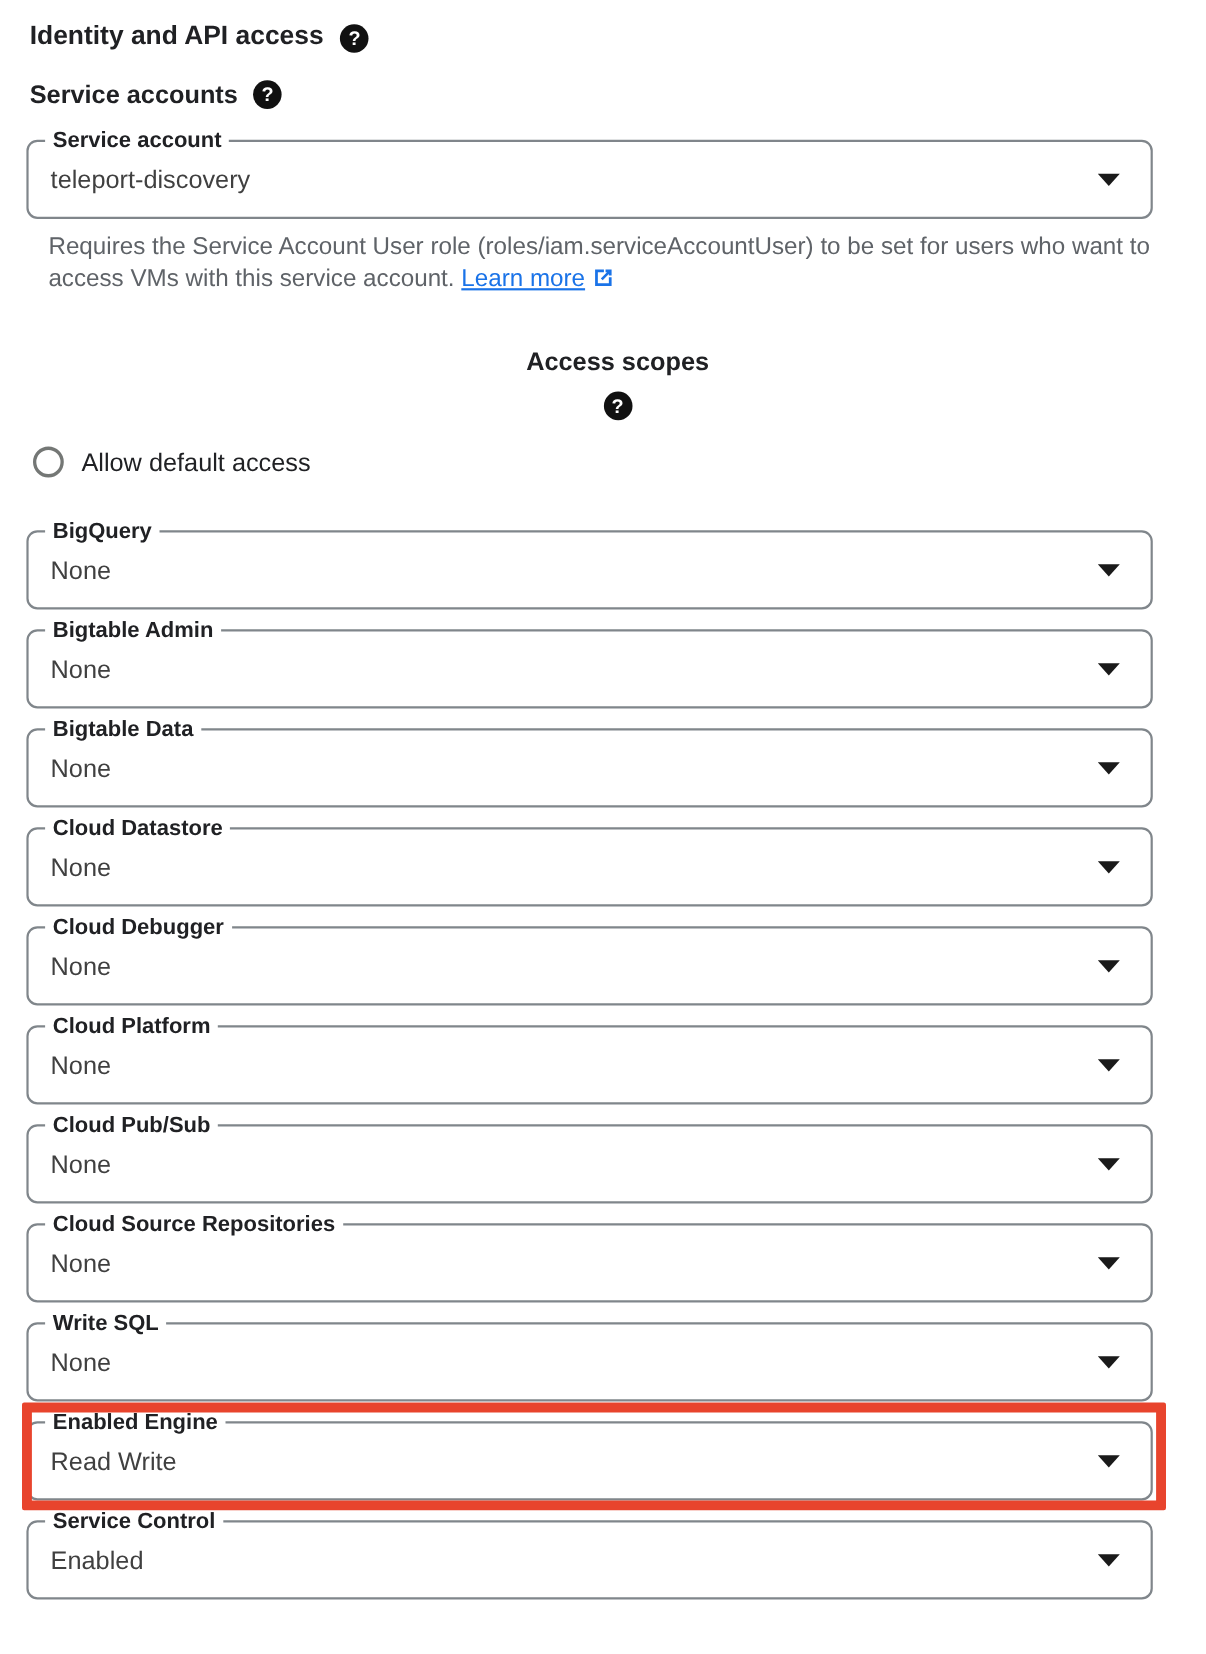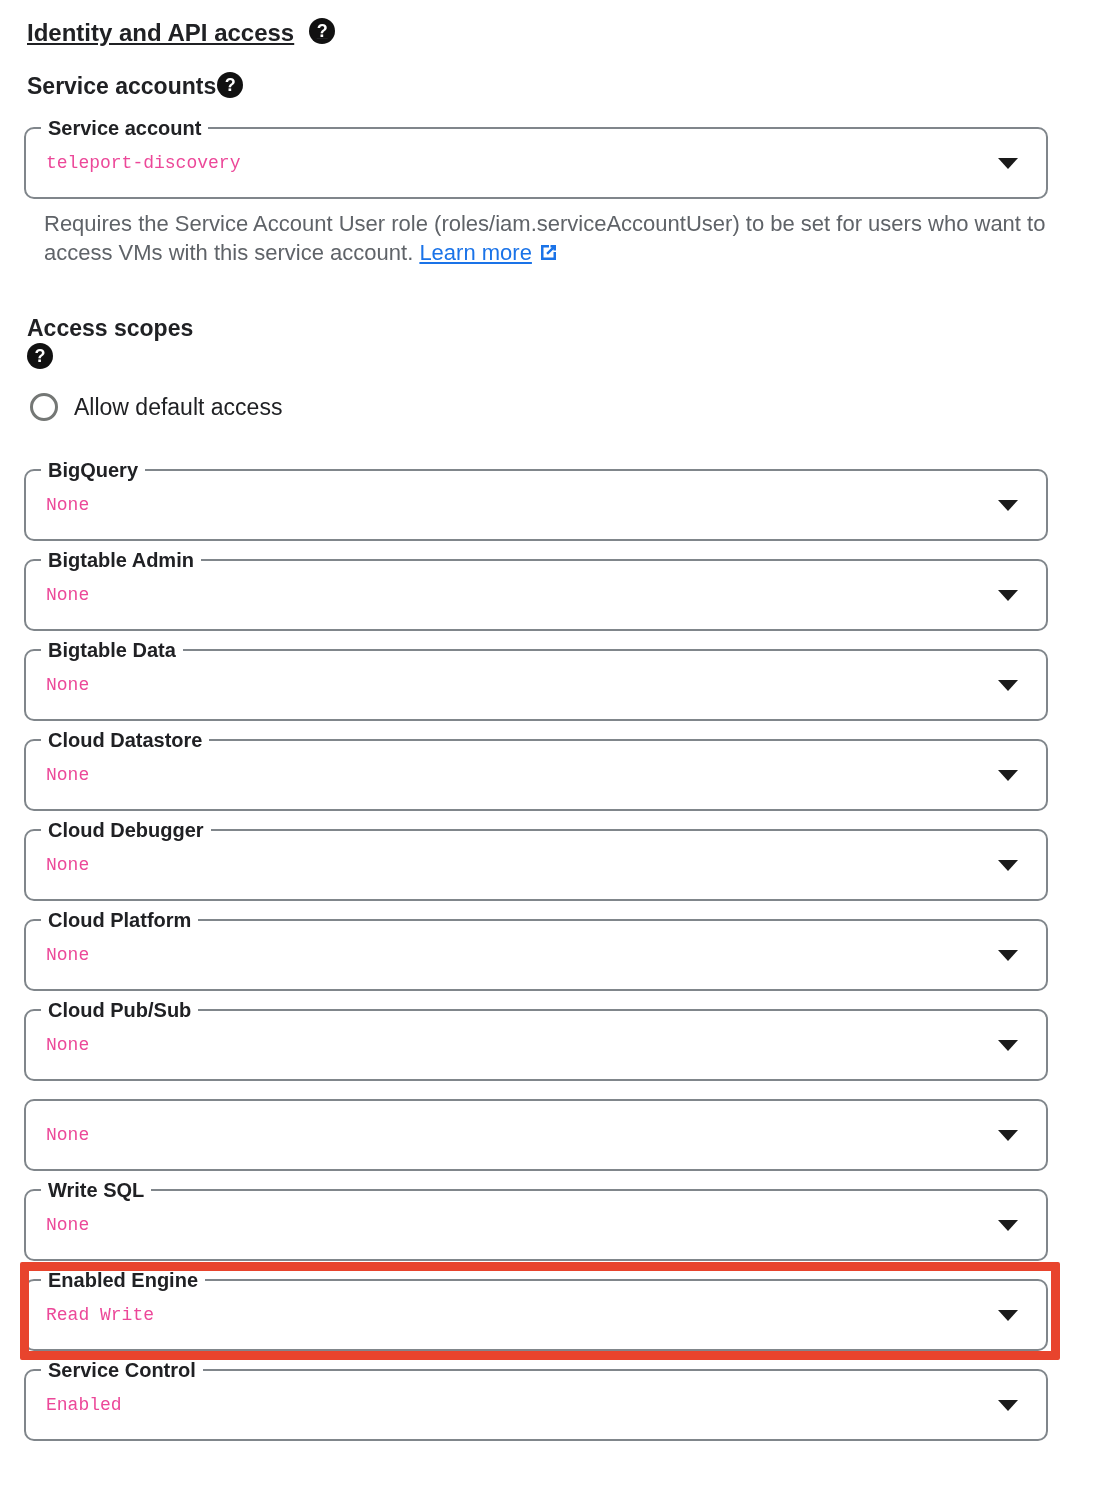--- a/index.html
+++ b/index.html
@@ -3,25 +3,25 @@
 <meta charset="utf-8">
 <style>
   * { margin:0; padding:0; box-sizing:border-box; }
   html,body { width:1096px; height:1504px; background:#ffffff; overflow:hidden;
     font-family:"Liberation Sans", sans-serif; color:#202124; }
 
   .page { position:relative; width:1096px; height:1504px; }
 
   h1.section-title {
     margin:18px 0 0 27px; font-size:24px; font-weight:700; line-height:30px;
-    display:flex; align-items:flex-start; gap:15px;text-decoration:underline;
+    display:flex; align-items:flex-end; gap:15px;
   }
   h2.sub-title {
     margin:24px 0 0 27px; font-size:23px; font-weight:700; line-height:28px;
-    display:flex; align-items:flex-start; gap:1px;
+    display:flex; align-items:center; gap:14px;
   }
   h2.sub-title.access { margin-top:44px;flex-direction:column; }
 
   .help-icon {
     width:26px; height:26px; border-radius:50%; background:#111111; color:#ffffff;
     display:inline-flex; align-items:center; justify-content:center;
     font-size:18px; font-weight:700; line-height:1; flex:0 0 auto; cursor:pointer;
   }
 
   
@@ -29,21 +29,21 @@
     position:relative; margin-left:24px; width:1024px; height:72px;
     border:2px solid #80868B; border-radius:10px; background:#ffffff; cursor:pointer;padding-left:28px;
   }
   .field.service { margin-top:27px; }
   .field-label {
     position:absolute; top:-14px; left:15px; background:#ffffff; padding:0 7px;
     font-size:20px; font-weight:700; line-height:27px; color:#202124; white-space:nowrap;
   }
   .field-value {
     position:absolute; left:20px; top:50%; transform:translateY(-50%);
-    font-size:18px; line-height:28px; color:#ec4899;font-family:Liberation Mono, monospace;
+    font-size:23px; line-height:28px; color:#404040;
   }
   .dd-arrow {
     position:absolute; right:28px; top:50%; margin-top:-5px;
     width:0; height:0;
     border-left:10px solid transparent; border-right:10px solid transparent;
     border-top:11px solid #1a1a1a;
   }
 
   .helper {
     margin:10px 0 16px 44px; width:1010px; font-size:22px; line-height:29px; color:#5F6368;
@@ -152,20 +152,21 @@
     <span class="dd-arrow"></span>
   </div>
 
   <div class="field">
     <span class="field-label">Cloud Pub/Sub</span>
     <span class="field-value">None</span>
     <span class="dd-arrow"></span>
   </div>
 
   <div class="field">
+    <span class="field-label">Cloud Source Repositories</span>
     <span class="field-value">None</span>
     <span class="dd-arrow"></span>
   </div>
 
   <div class="field">
     <span class="field-label">Write SQL</span>
     <span class="field-value">None</span>
     <span class="dd-arrow"></span>
   </div>
 

